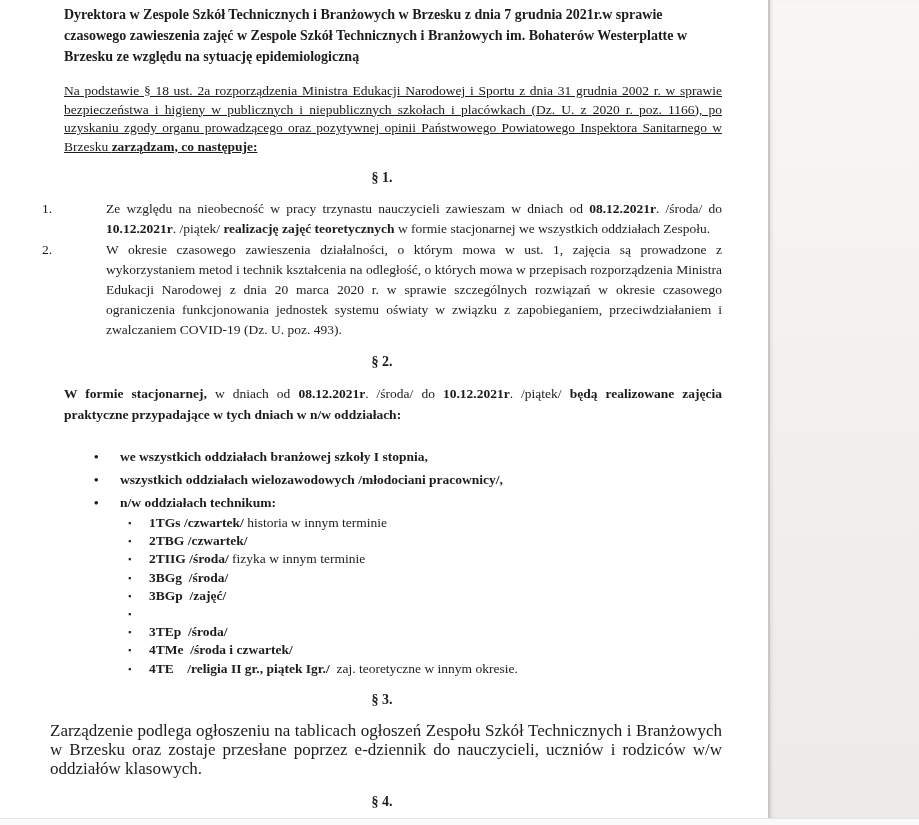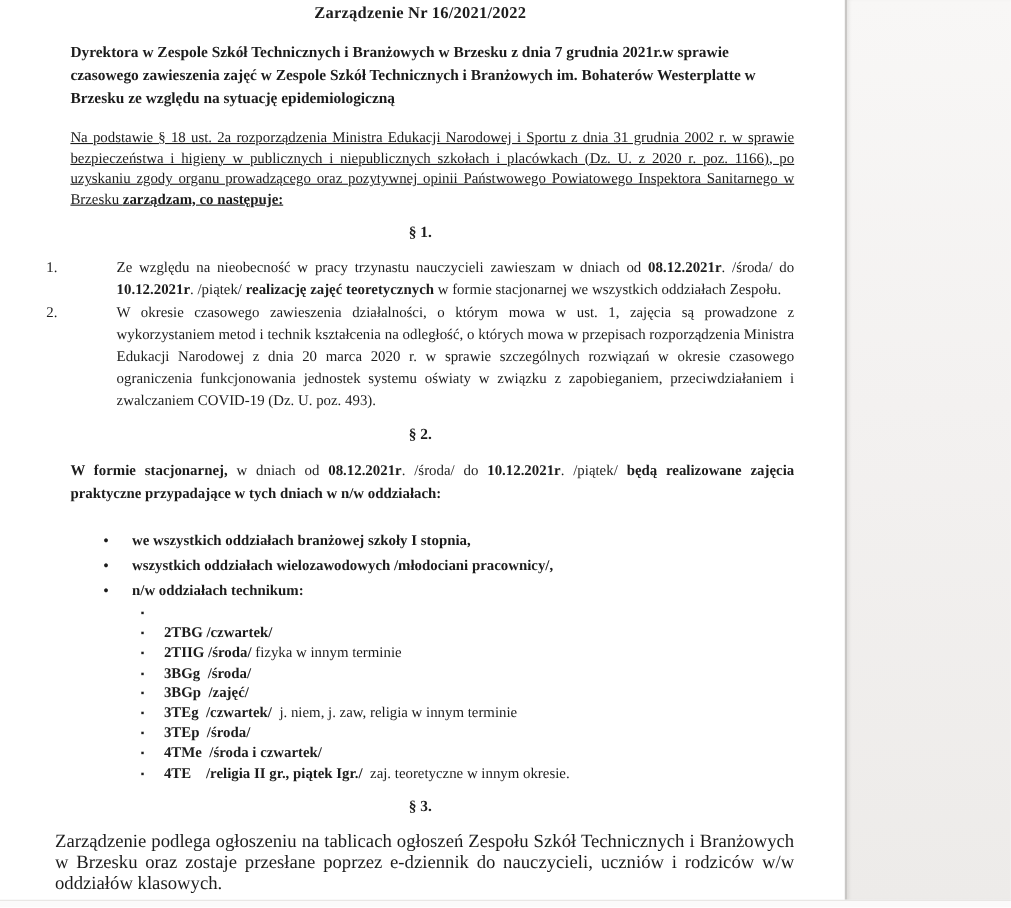--- a/index.html
+++ b/index.html
@@ -95,21 +95,20 @@
   .sec3-body { margin-bottom: 4px; }
   .sec4-heading { margin: 16px 0 12px 0; }
 </style>
 </head>
 <body>
 
 <div class="viewport">
 
   <div class="doc-page">
 
-    <div class="doc-title">Zarządzenie Nr 16/2021/2022</div>
 
     <div class="subject">Dyrektora w Zespole Szkół Technicznych i Branżowych w Brzesku  z dnia 7 grudnia 2021r.w sprawie czasowego zawieszenia zajęć w Zespole Szkół Technicznych i Branżowych im. Bohaterów Westerplatte w Brzesku ze względu na sytuację epidemiologiczną</div>
 
     <div class="legal-basis"><span>Na podstawie § 18 ust. 2a rozporządzenia Ministra Edukacji Narodowej i Sportu z dnia 31 grudnia 2002 r. w sprawie bezpieczeństwa i higieny w publicznych i niepublicznych szkołach i placówkach (Dz. U. z 2020 r. poz. 1166), po uzyskaniu zgody organu prowadzącego oraz pozytywnej opinii Państwowego Powiatowego Inspektora Sanitarnego w Brzesku </span><span class="b">zarządzam, co następuje:</span></div>
 
     <div class="para-heading">§ 1.</div>
 
     <div class="num-list">
       <div class="num-item">
         <span class="num">1.</span>
@@ -136,40 +135,40 @@
       </div>
       <div class="bullet-item">
         <span class="marker">•</span>
         <span>n/w oddziałach technikum:</span>
       </div>
     </div>
 
     <div class="class-list">
       <div class="class-item">
         <span class="marker">▪</span>
+        <span class="txt"><span class="b">1TGs /czwartek/</span><span> historia w innym terminie</span></span>
       </div>
       <div class="class-item">
         <span class="marker">▪</span>
         <span class="txt"><span class="b">2TBG /czwartek/</span><span></span></span>
       </div>
       <div class="class-item">
         <span class="marker">▪</span>
         <span class="txt"><span class="b">2TIIG /środa/</span><span> fizyka w innym terminie</span></span>
       </div>
       <div class="class-item">
         <span class="marker">▪</span>
         <span class="txt"><span class="b">3BGg  /środa/</span><span></span></span>
       </div>
       <div class="class-item">
         <span class="marker">▪</span>
         <span class="txt"><span class="b">3BGp  /zajęć/</span><span></span></span>
       </div>
       <div class="class-item">
         <span class="marker">▪</span>
-        <span class="txt"><span class="b">3TEg  /czwartek/</span><span>  j. niem, j. zaw, religia w innym terminie</span></span>
       </div>
       <div class="class-item">
         <span class="marker">▪</span>
         <span class="txt"><span class="b">3TEp  /środa/</span><span></span></span>
       </div>
       <div class="class-item">
         <span class="marker">▪</span>
         <span class="txt"><span class="b">4TMe  /środa i czwartek/</span><span></span></span>
       </div>
       <div class="class-item">

